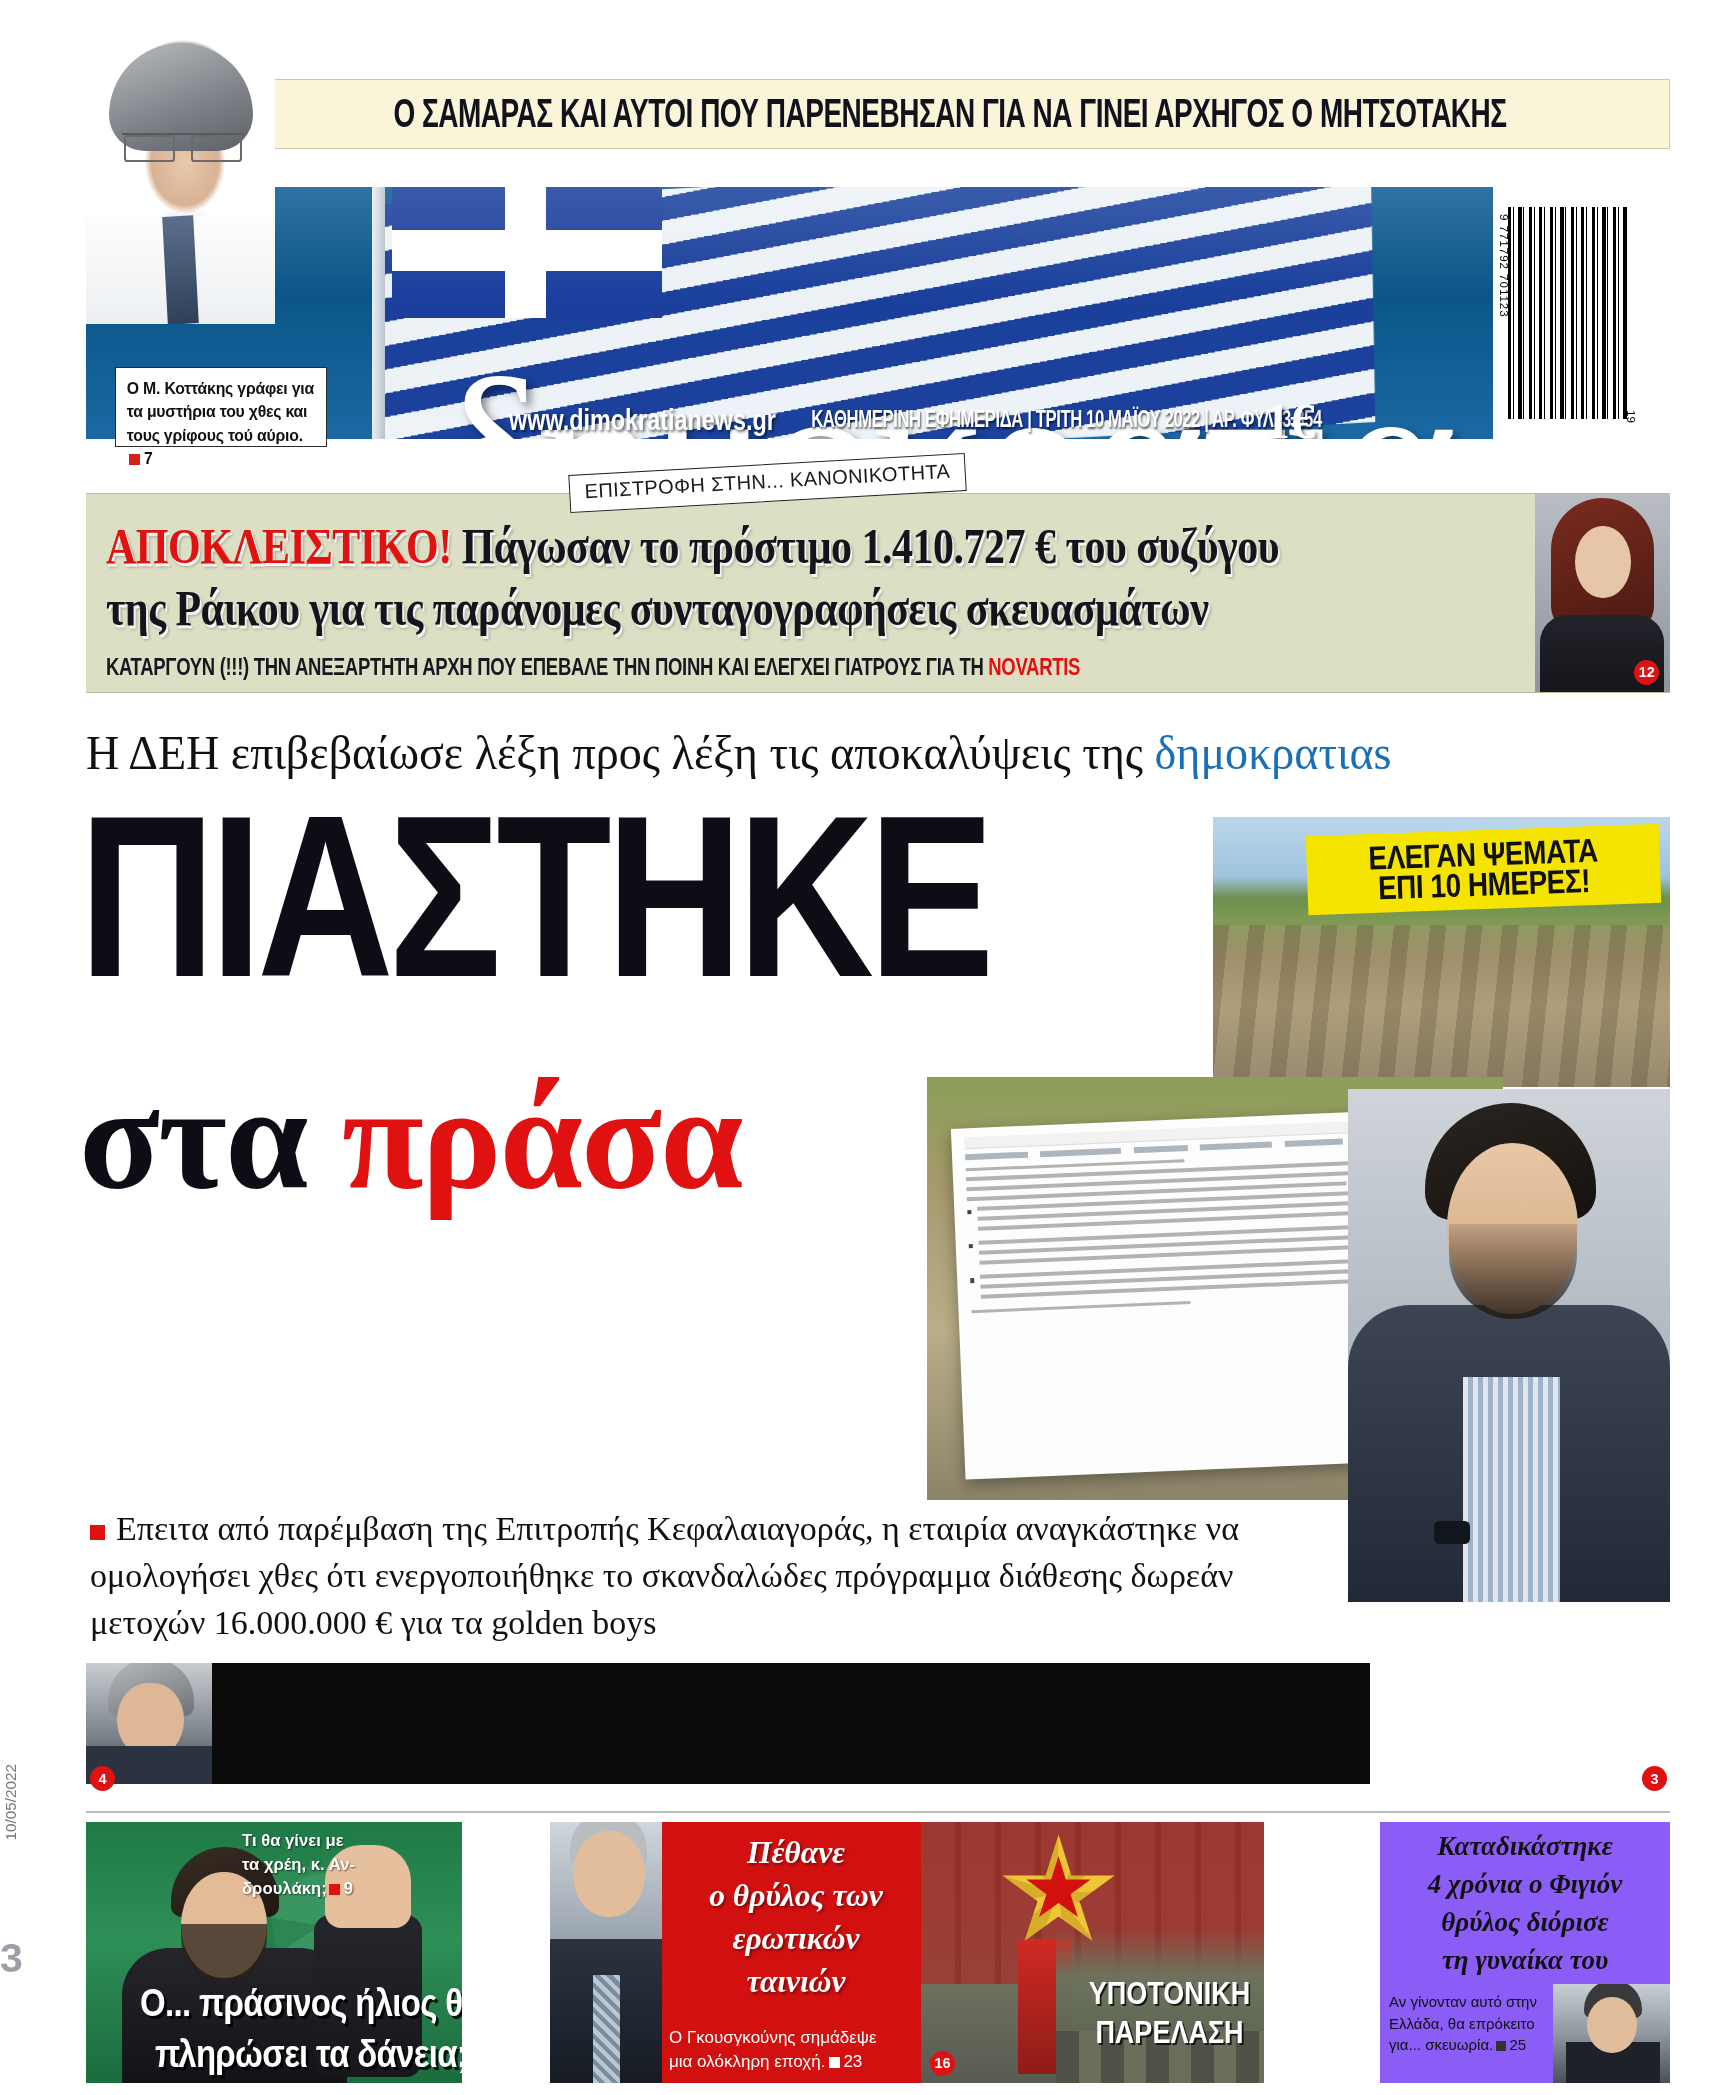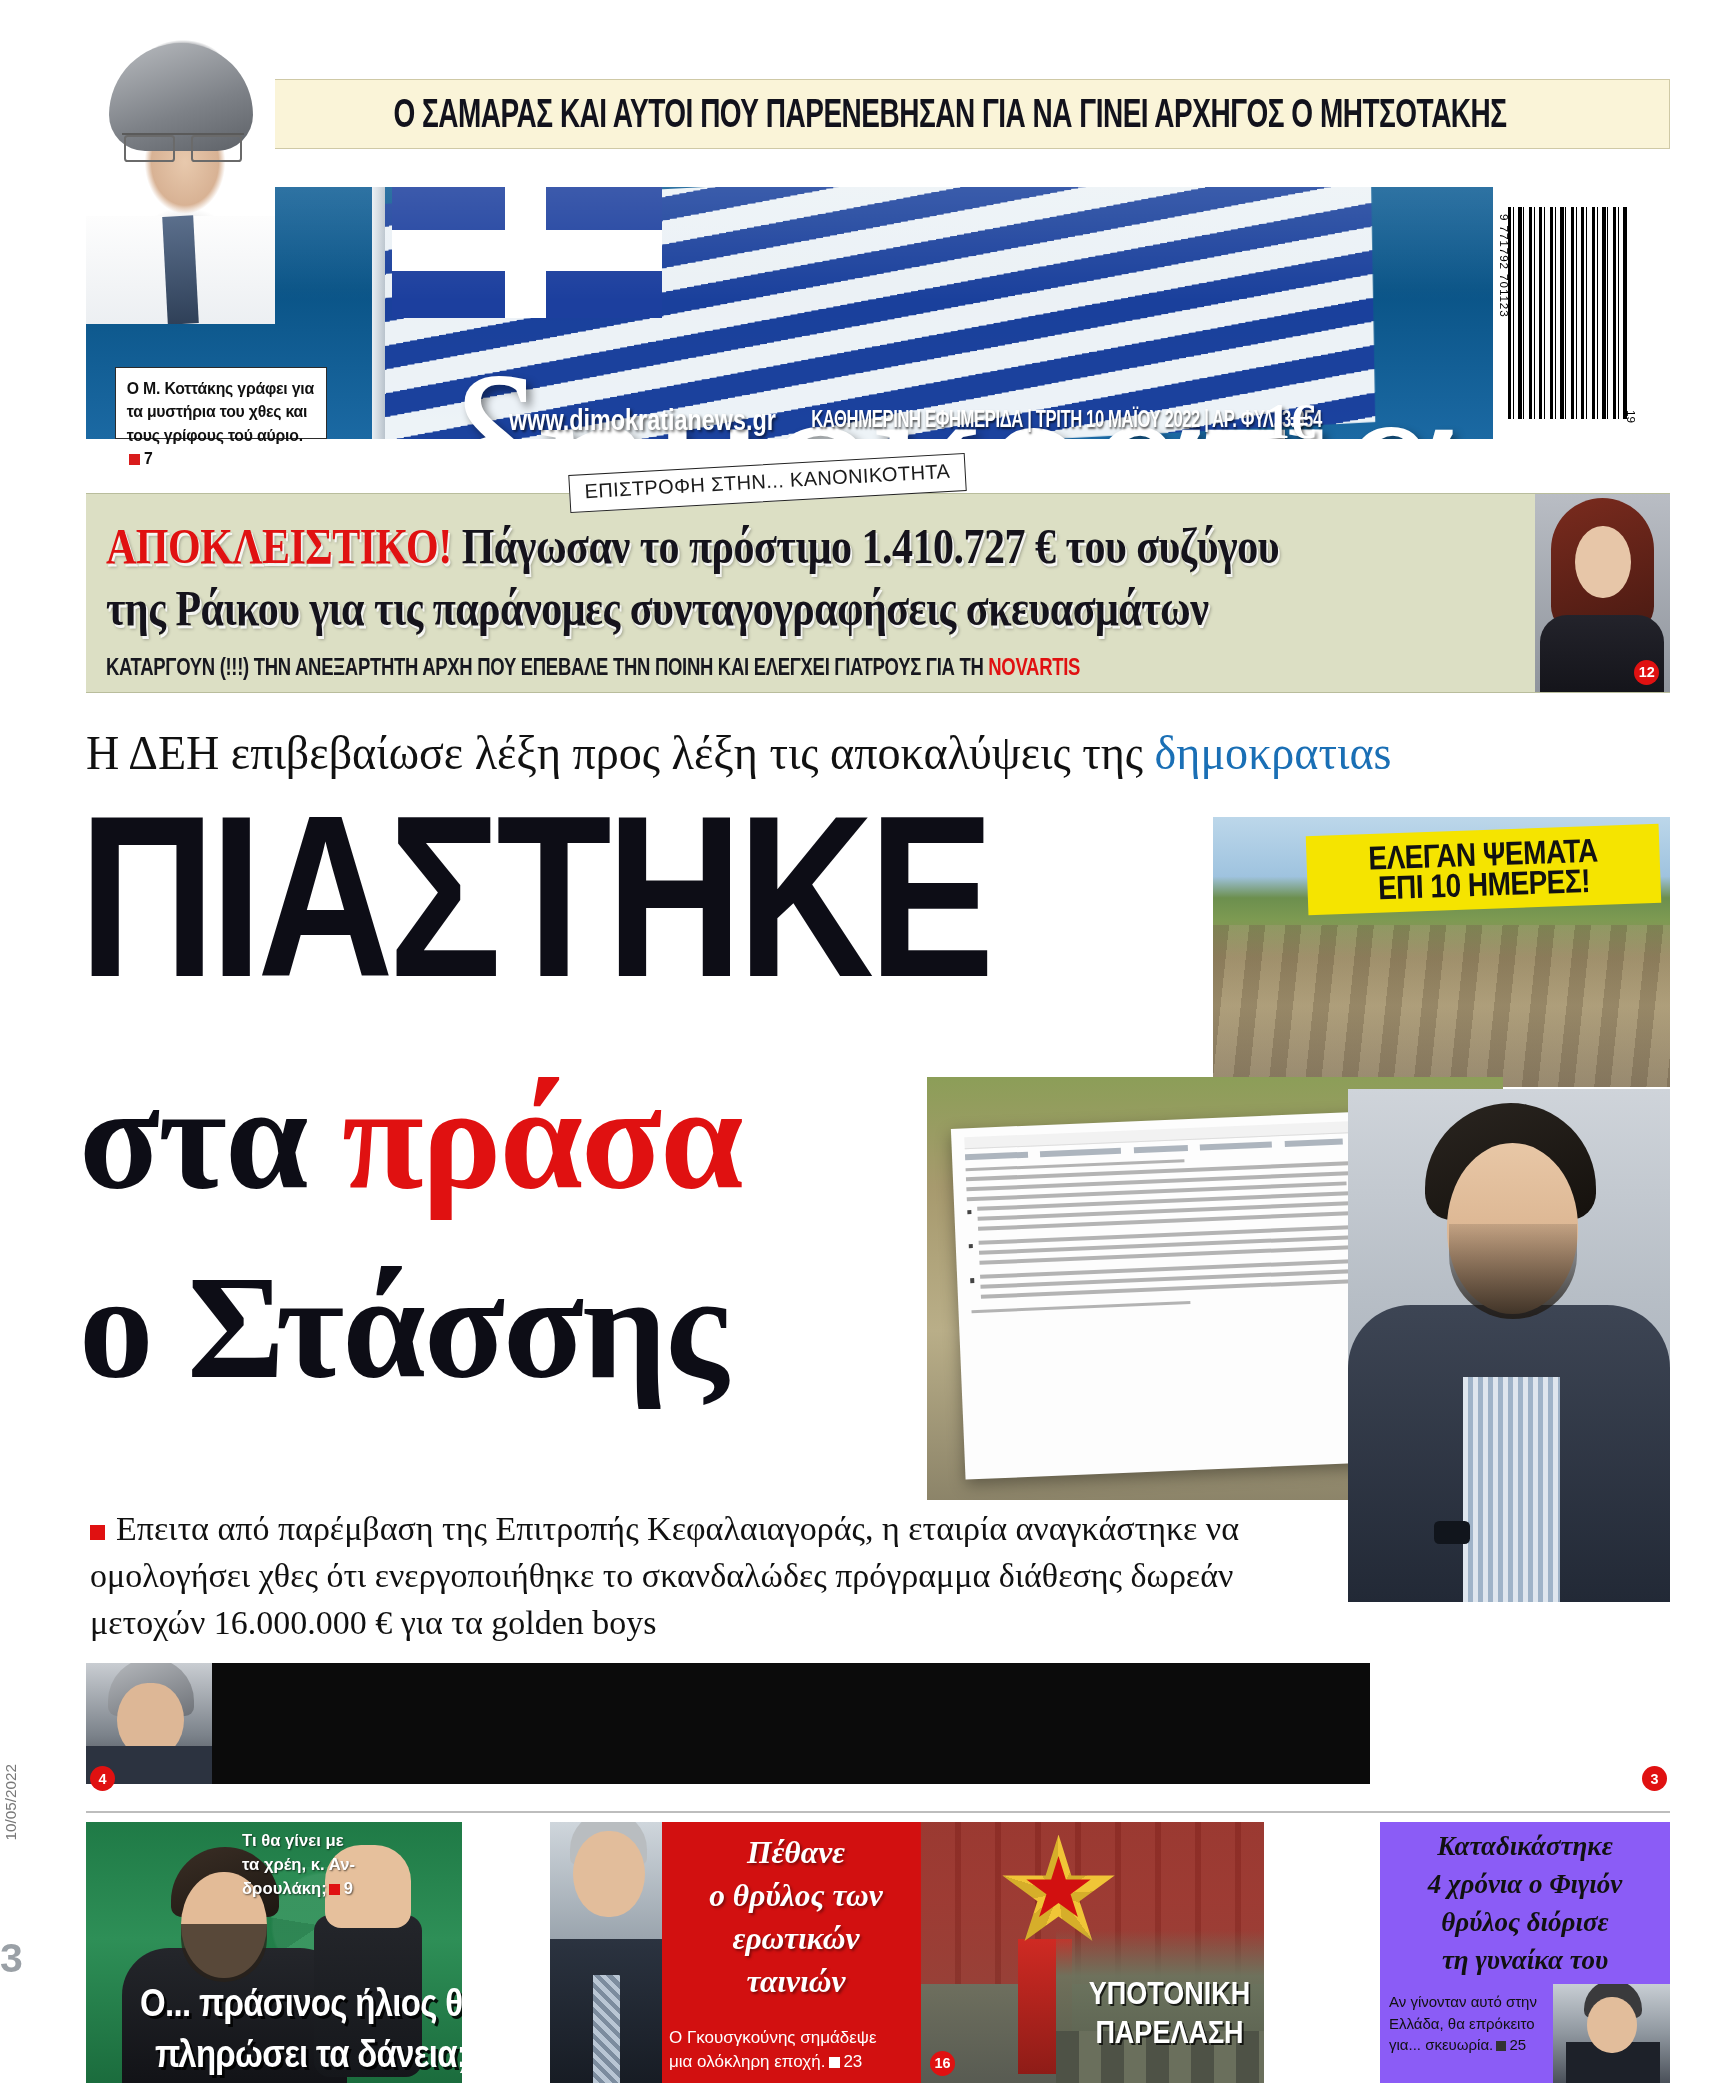--- a/index.html
+++ b/index.html
@@ -180,21 +180,21 @@
   .barcode-issn {
     position:absolute; right:3.6px; bottom:16px;
     writing-mode: vertical-rl;
     font-size: 11.7px; color:#000;
     font-family:"Liberation Sans", sans-serif;
   }
 
   
   .kottakis {
     position: absolute; left: 115px; top: 367px;
-    width: 212px; height: 72px;
+    width: 212px; height: 80px;
     background: #ffffff;
     border: 1.8px solid #2b2b2b;
     padding: 9px 10.8px;
     z-index: 8;
   }
   .kottakis p {
     font-family: "Liberation Sans", sans-serif;
     font-size: 15.8px; line-height: 23.4px; color: #111;
     font-weight: 600;
     letter-spacing: -0.2px;
@@ -749,21 +749,20 @@
     <div class="stassis-hair"></div>
     <div class="stassis-face"></div>
     <div class="stassis-beard"></div>
     <div class="stassis-watch"></div>
   </div>
 
   <div class="hl1">ΠΙΑΣΤΗΚΕ</div>
   <div class="hl2">
     <span>στα </span><span class="red">πράσα</span>
   </div>
-  <div class="hl3">ο Στάσσης</div>
 
   <div class="badge-yellow">
     <div>ΕΛΕΓΑΝ ΨΕΜΑΤΑ</div>
     <div>ΕΠΙ 10 ΗΜΕΡΕΣ!</div>
   </div>
 
   <div class="deck">
     <span class="sq"></span><span>Επειτα από παρέμβαση της Επιτροπής Κεφαλαιαγοράς, η εταιρία αναγκάστηκε να ομολογήσει χθες ότι ενεργοποιήθηκε το σκανδαλώδες πρόγραμμα διάθεσης δωρεάν μετοχών 16.000.000 € για τα golden boys</span>
   </div>
 

